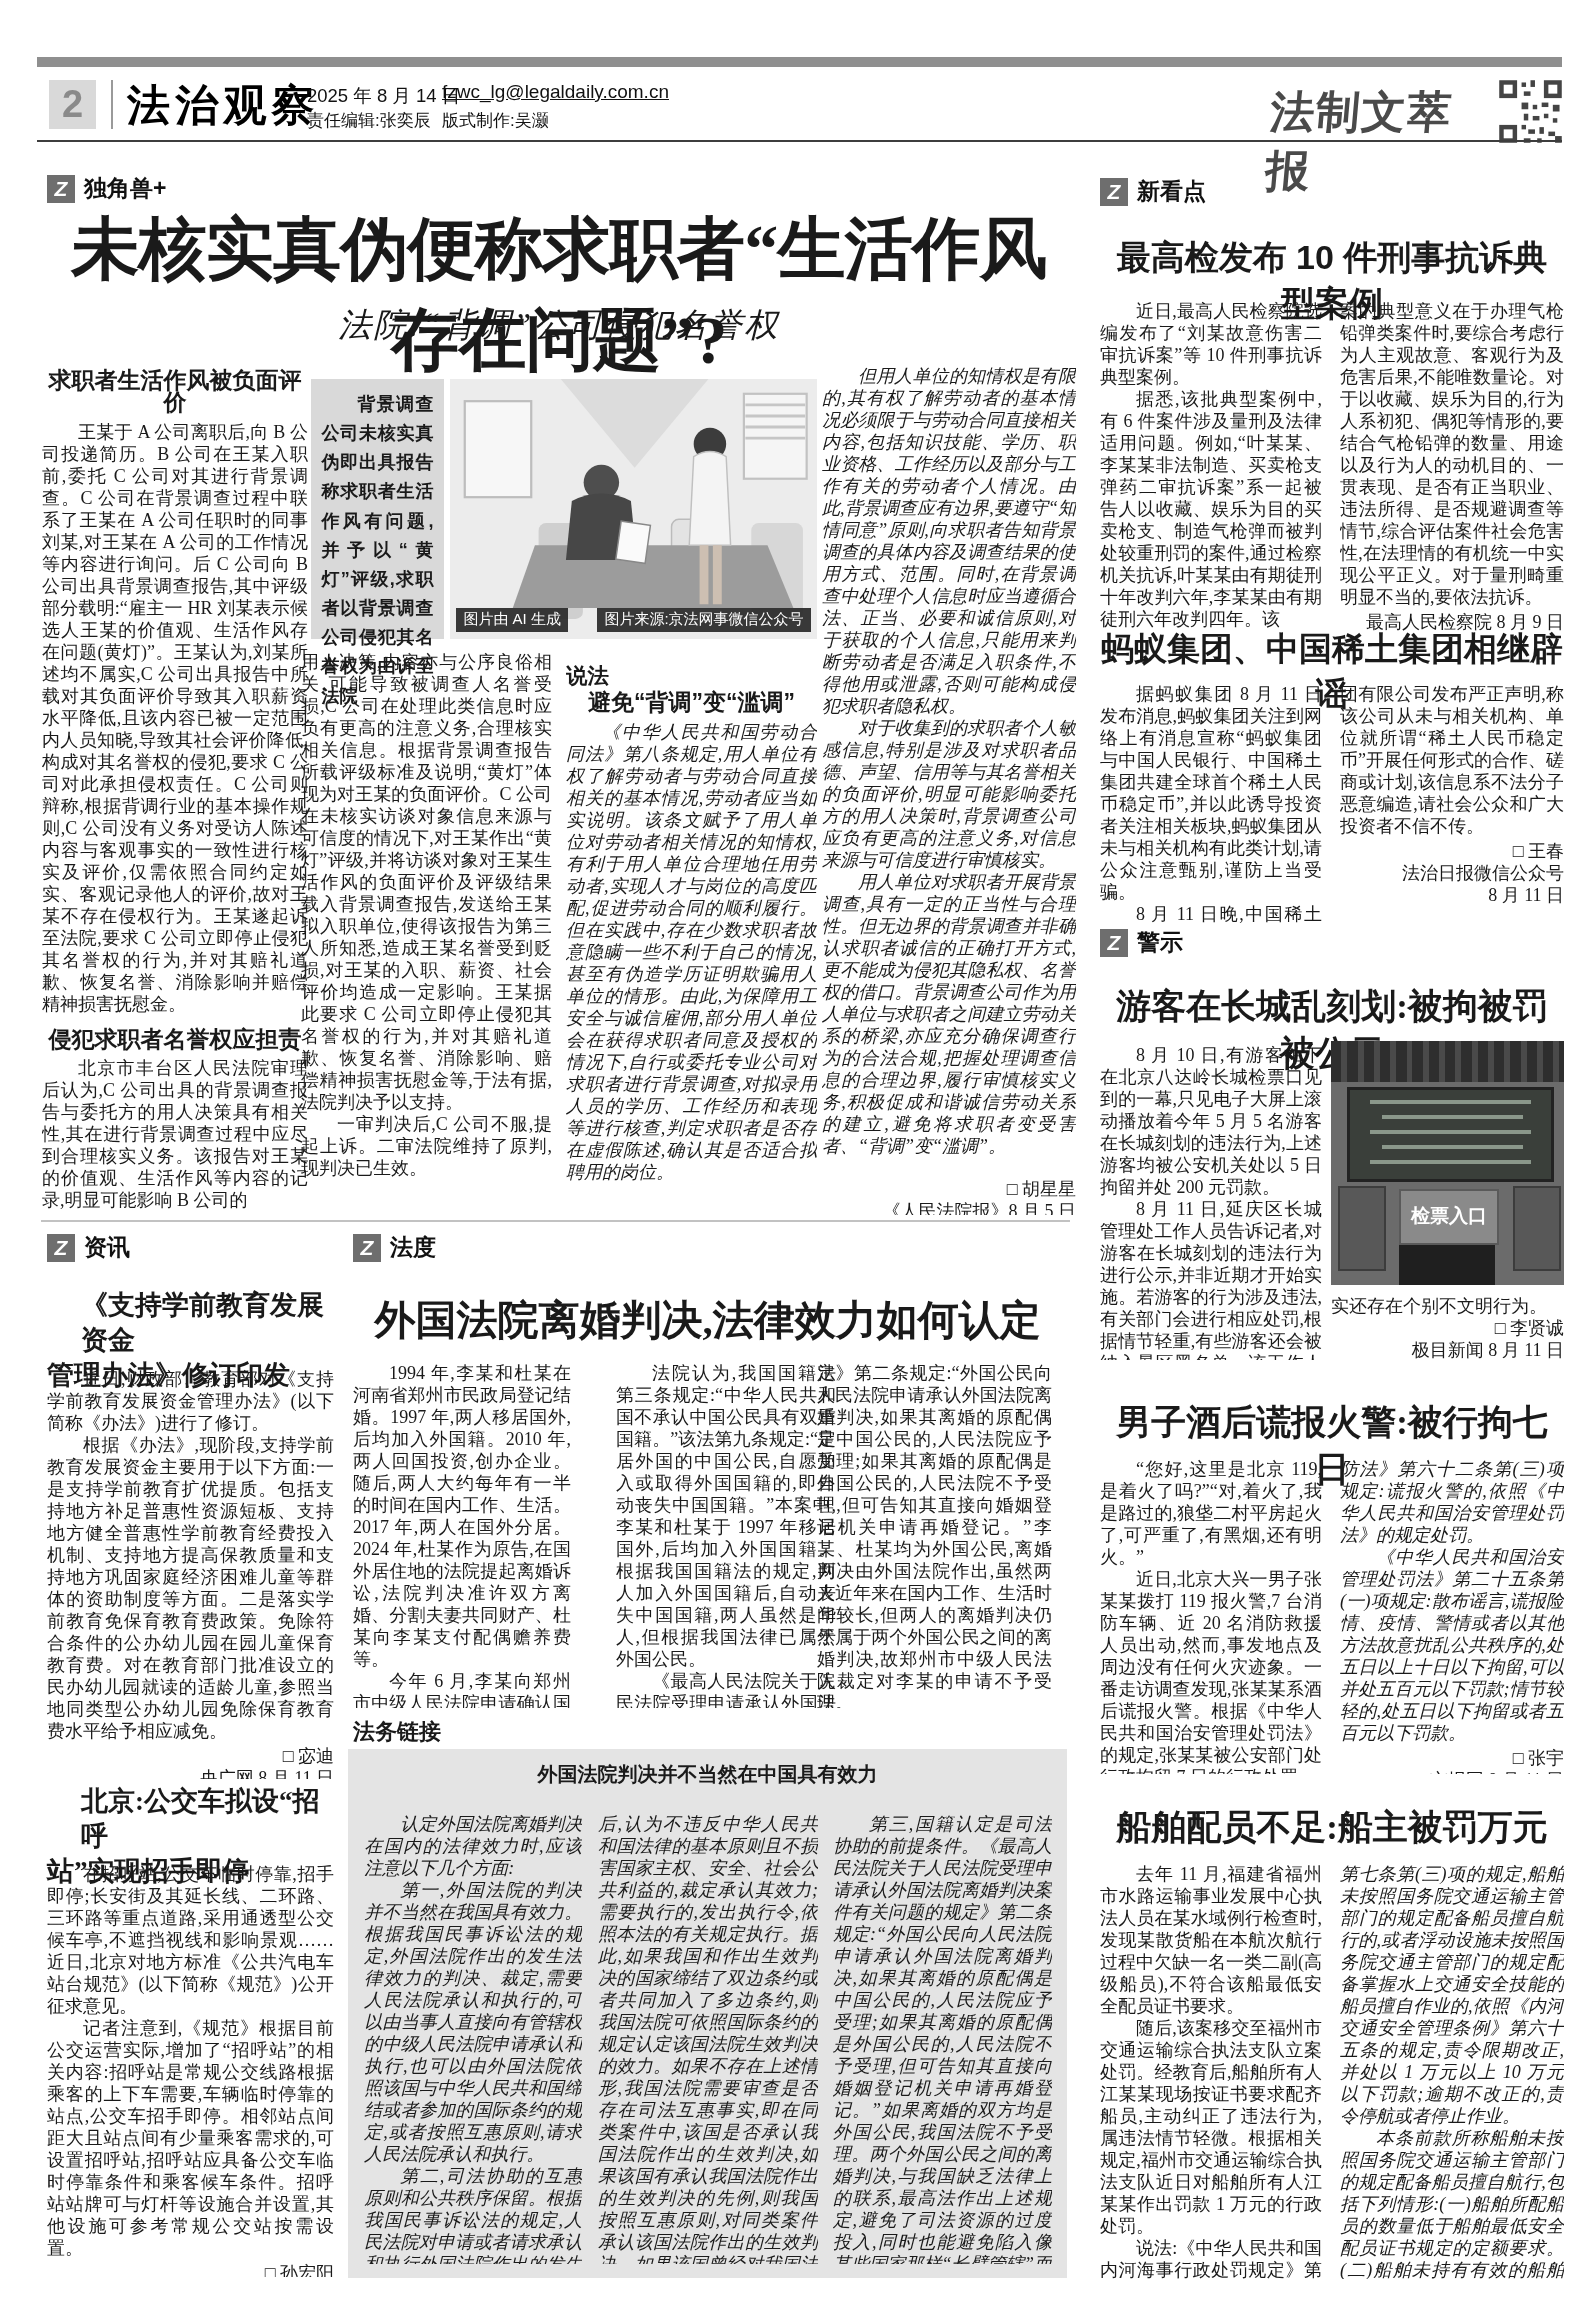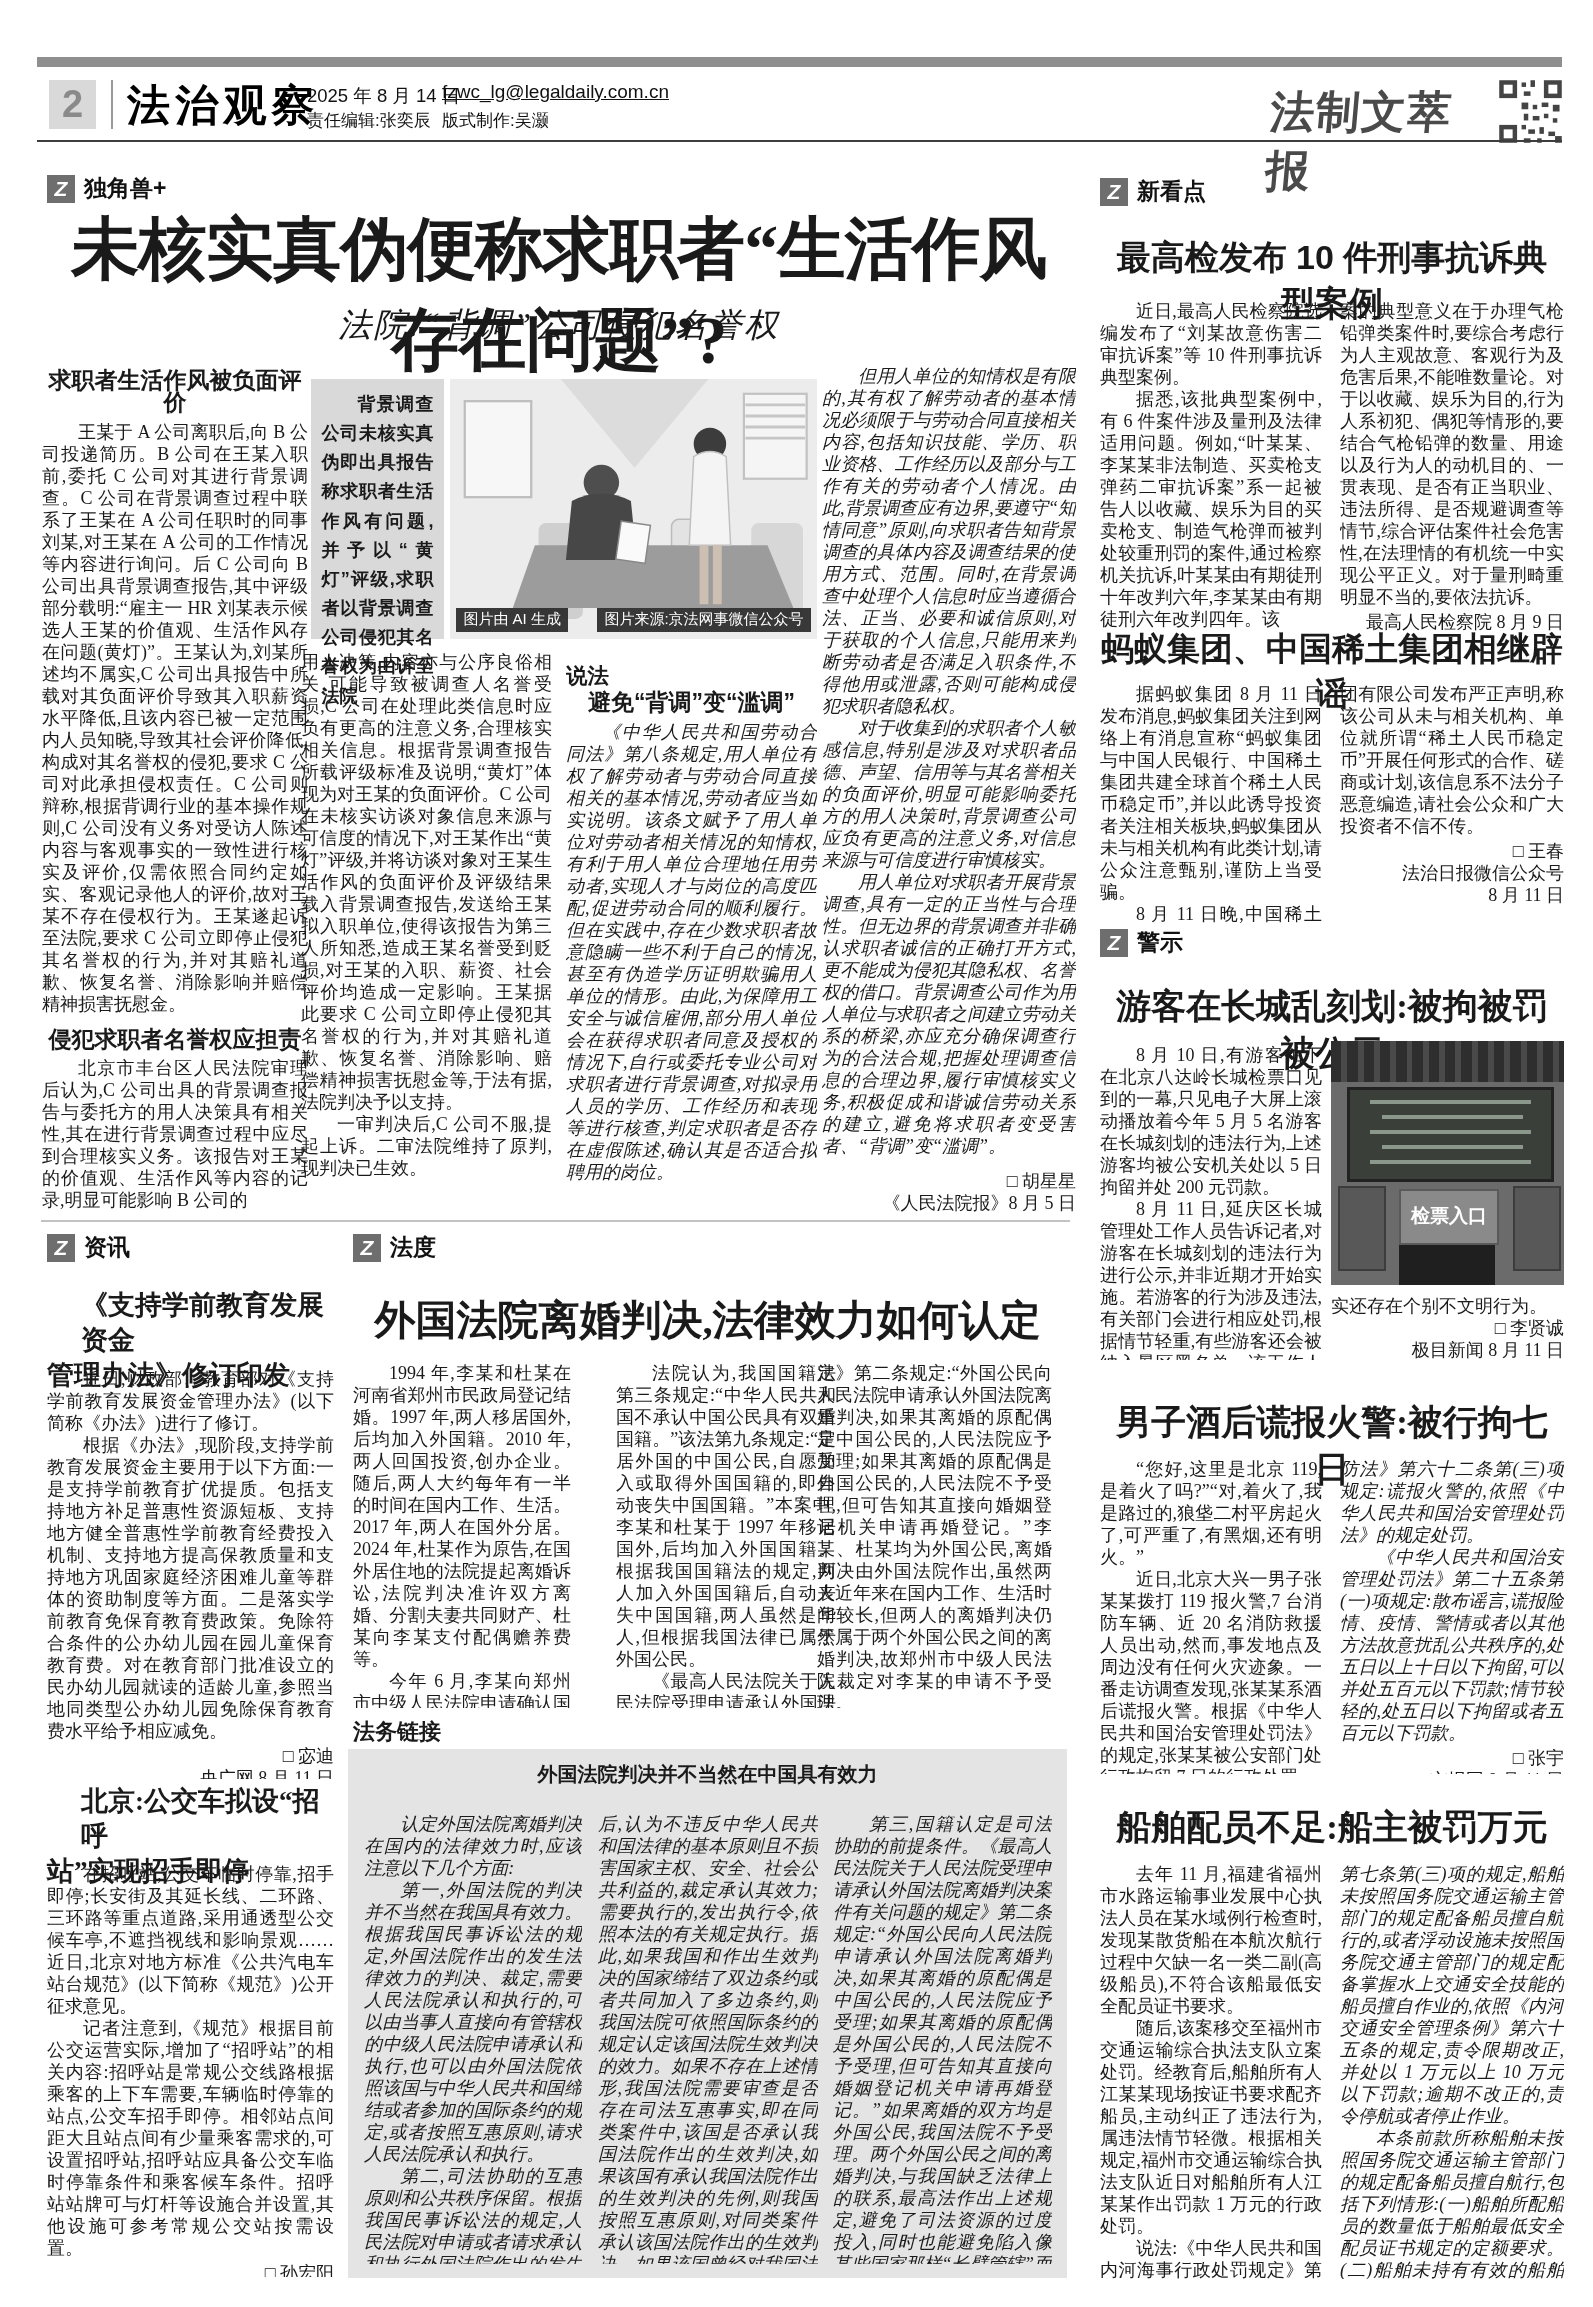--- a/index.html
+++ b/index.html
@@ -142,21 +142,21 @@
         <p>《中华人民共和国劳动合同法》第八条规定,用人单位有权了解劳动者与劳动合同直接相关的基本情况,劳动者应当如实说明。该条文赋予了用人单位对劳动者相关情况的知情权,有利于用人单位合理地任用劳动者,实现人才与岗位的高度匹配,促进劳动合同的顺利履行。但在实践中,存在少数求职者故意隐瞒一些不利于自己的情况,甚至有伪造学历证明欺骗用人单位的情形。由此,为保障用工安全与诚信雇佣,部分用人单位会在获得求职者同意及授权的情况下,自行或委托专业公司对求职者进行背景调查,对拟录用人员的学历、工作经历和表现等进行核查,判定求职者是否存在虚假陈述,确认其是否适合拟聘用的岗位。</p>
       </div>
   </div>
 
   <div class="abs bt" style="left:822px;top:365px;width:254px;height:850px;overflow:hidden;">
     <div class="kai">
         <p>但用人单位的知情权是有限的,其有权了解劳动者的基本情况必须限于与劳动合同直接相关内容,包括知识技能、学历、职业资格、工作经历以及部分与工作有关的劳动者个人情况。由此,背景调查应有边界,要遵守“知情同意”原则,向求职者告知背景调查的具体内容及调查结果的使用方式、范围。同时,在背景调查中处理个人信息时应当遵循合法、正当、必要和诚信原则,对于获取的个人信息,只能用来判断劳动者是否满足入职条件,不得他用或泄露,否则可能构成侵犯求职者隐私权。</p>
         <p>对于收集到的求职者个人敏感信息,特别是涉及对求职者品德、声望、信用等与其名誉相关的负面评价,明显可能影响委托方的用人决策时,背景调查公司应负有更高的注意义务,对信息来源与可信度进行审慎核实。</p>
         <p>用人单位对求职者开展背景调查,具有一定的正当性与合理性。但无边界的背景调查并非确认求职者诚信的正确打开方式,更不能成为侵犯其隐私权、名誉权的借口。背景调查公司作为用人单位与求职者之间建立劳动关系的桥梁,亦应充分确保调查行为的合法合规,把握处理调查信息的合理边界,履行审慎核实义务,积极促成和谐诚信劳动关系的建立,避免将求职者变受害者、“背调”变“滥调”。</p>
       </div>
-    <p class="byline" style="margin-top:13px;">□ 胡星星</p>
+    <p class="byline" style="margin-top:21px;">□ 胡星星</p>
     <p class="byline">《人民法院报》8 月 5 日</p>
   </div>
 
   <div class="abs" style="left:41px;top:1220px;width:1029px;height:1.5px;background:#c2c2c2;"></div>
 
   <div class="abs zbadge" style="left:47px;top:1232px;">
     <span class="zsq">Z</span>
     <span class="zlabel">资讯</span>
   </div>
 

